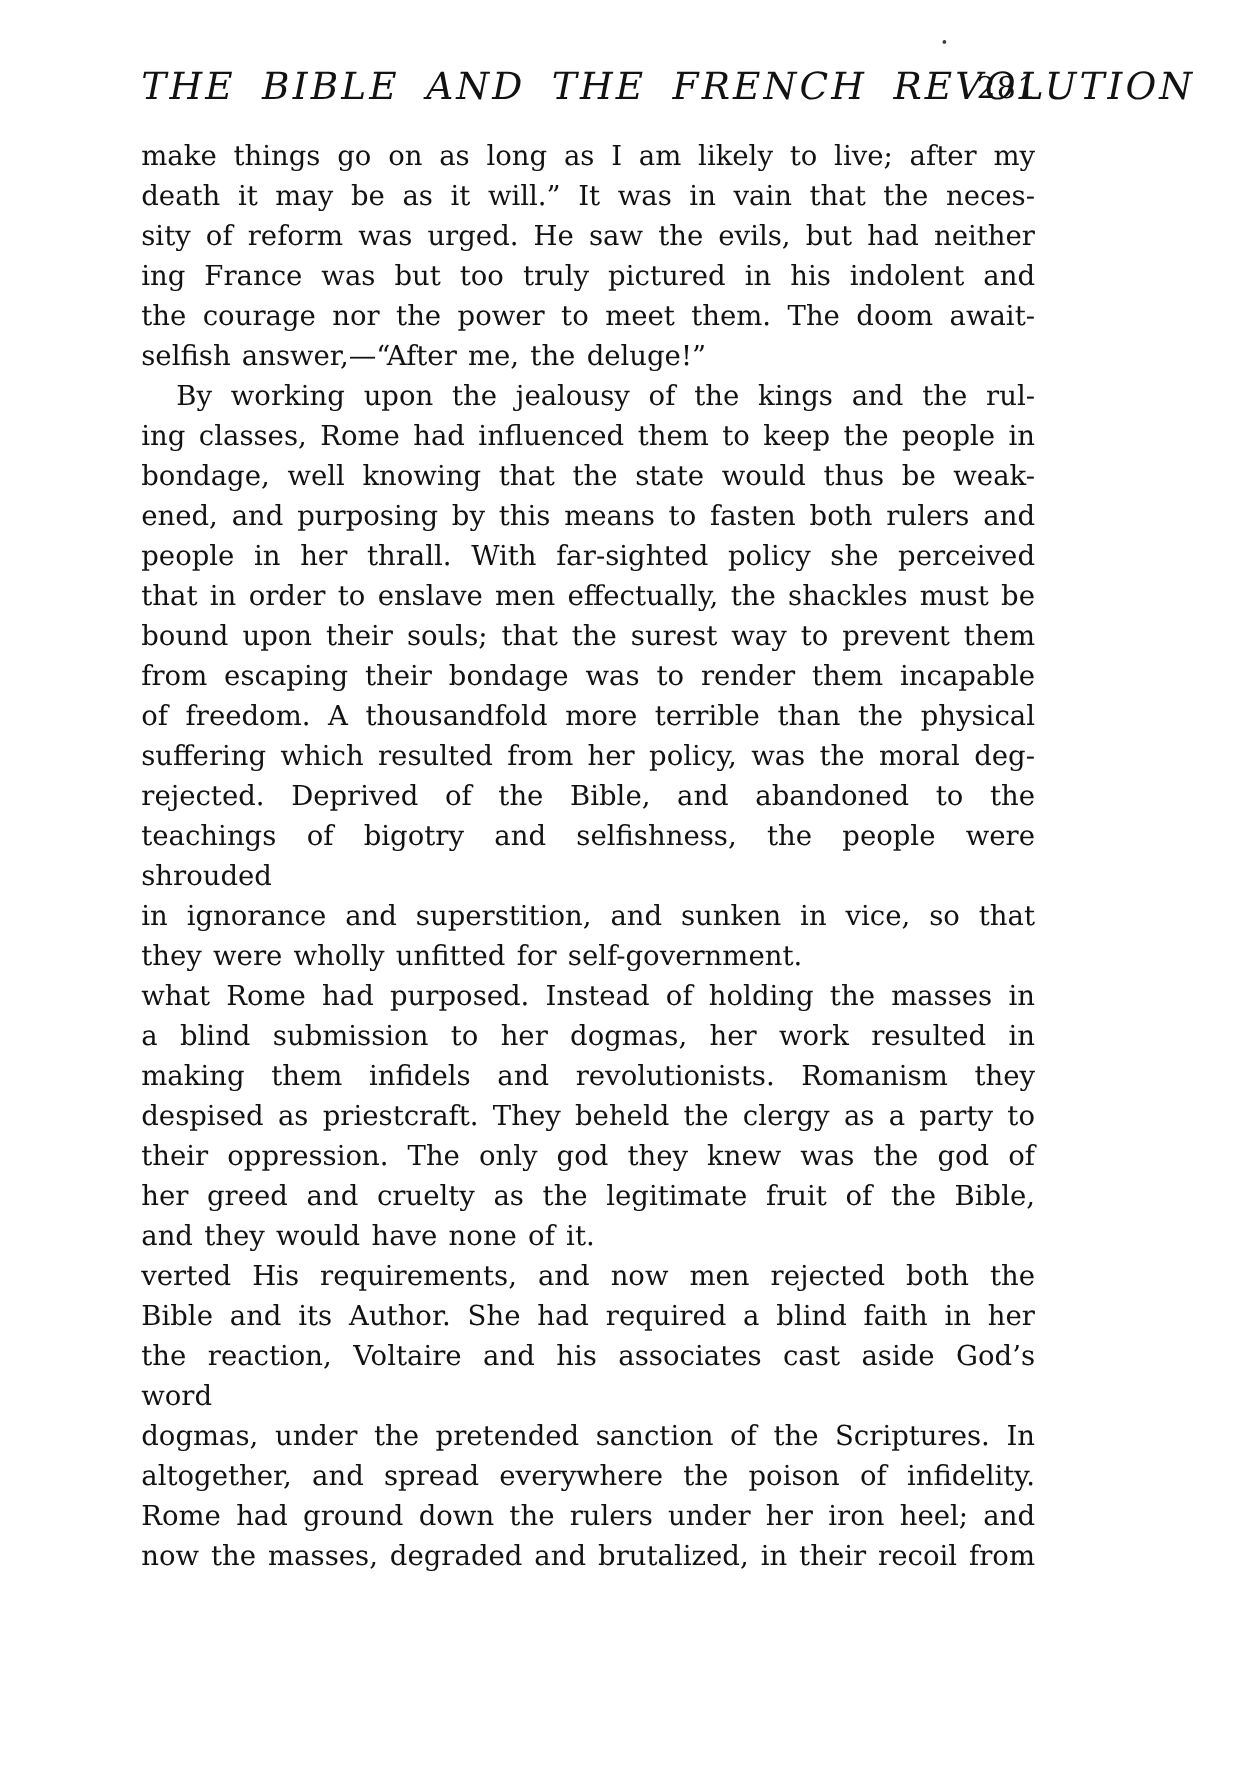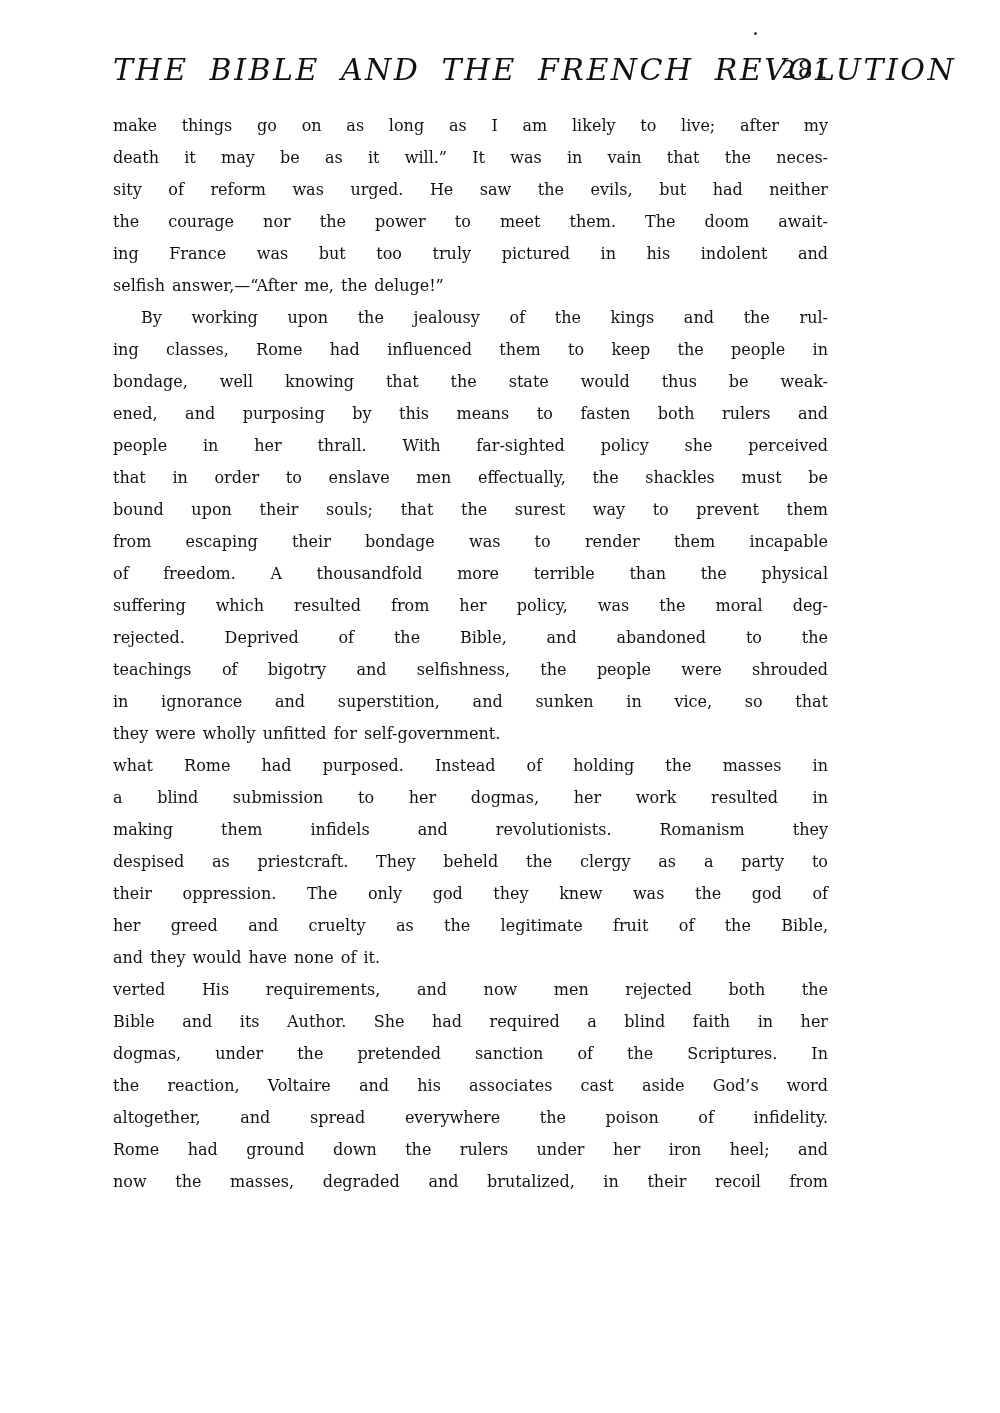--- a/index.html
+++ b/index.html
@@ -45,21 +45,21 @@
     position: absolute;
     top: 110px;
     left: 113px;
     width: 715px;
   }
   .para {
     margin: 0;
     padding: 0;
   }
   .line {
-    font-size: 16px;
+    font-size: 22px;
     line-height: 32px;
     word-spacing: 2px;
     text-align: justify;
     text-align-last: justify;
   }
   .line.indent {
     text-indent: 28px;
   }
   .line.end {
     text-align-last: left;
@@ -84,22 +84,22 @@
     <span class="title">THE BIBLE AND THE FRENCH REVOLUTION</span>
     <span class="folio">281</span>
   </div>
 
   <div class="body-text">
 
     <div class="para">
       <div class="line">make things go on as long as I am likely to live; after my</div>
       <div class="line">death it may be as it will.”  It was in vain that the neces-</div>
       <div class="line">sity of reform was urged.  He saw the evils, but had neither</div>
+      <div class="line">ing France was but too truly pictured in his indolent and</div>
       <div class="line">the courage nor the power to meet them.  The doom await-</div>
-      <div class="line">ing France was but too truly pictured in his indolent and</div>
       <div class="line end">selfish answer,—“After me, the deluge!”</div>
     </div>
 
     <div class="para">
       <div class="line indent">By working upon the jealousy of the kings and the rul-</div>
       <div class="line">ing classes, Rome had influenced them to keep the people in</div>
       <div class="line">bondage, well knowing that the state would thus be weak-</div>
       <div class="line">ened, and purposing by this means to fasten both rulers and</div>
       <div class="line">people in her thrall.  With far-sighted policy she perceived</div>
       <div class="line">that in order to enslave men effectually, the shackles must be</div>
@@ -119,21 +119,21 @@
       <div class="line">making them infidels and revolutionists.  Romanism they</div>
       <div class="line">despised as priestcraft.  They beheld the clergy as a party to</div>
       <div class="line">their oppression.  The only god they knew was the god of</div>
       <div class="line">her greed and cruelty as the legitimate fruit of the Bible,</div>
       <div class="line end">and they would have none of it.</div>
     </div>
 
     <div class="para">
       <div class="line">verted His requirements, and now men rejected both the</div>
       <div class="line">Bible and its Author.  She had required a blind faith in her</div>
+      <div class="line">the reaction, Voltaire and his associates cast aside God’s word</div>
       <div class="line">dogmas, under the pretended sanction of the Scriptures.  In</div>
-      <div class="line">the reaction, Voltaire and his associates cast aside God’s word</div>
       <div class="line">altogether, and spread everywhere the poison of infidelity.</div>
       <div class="line">Rome had ground down the rulers under her iron heel; and</div>
       <div class="line">now the masses, degraded and brutalized, in their recoil from</div>
     </div>
 
   </div>
 </div>
 
 </body></html>

